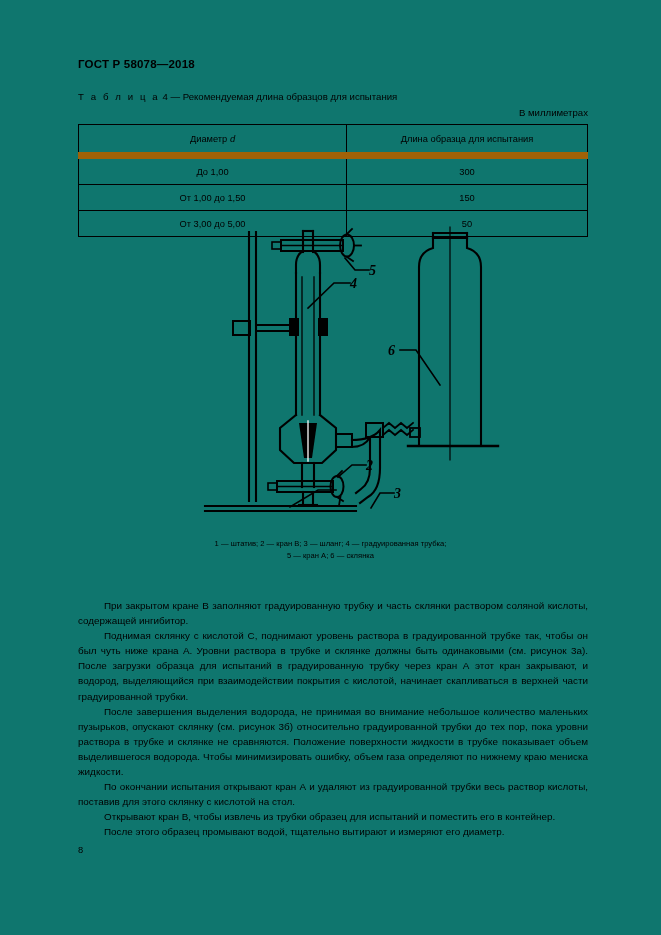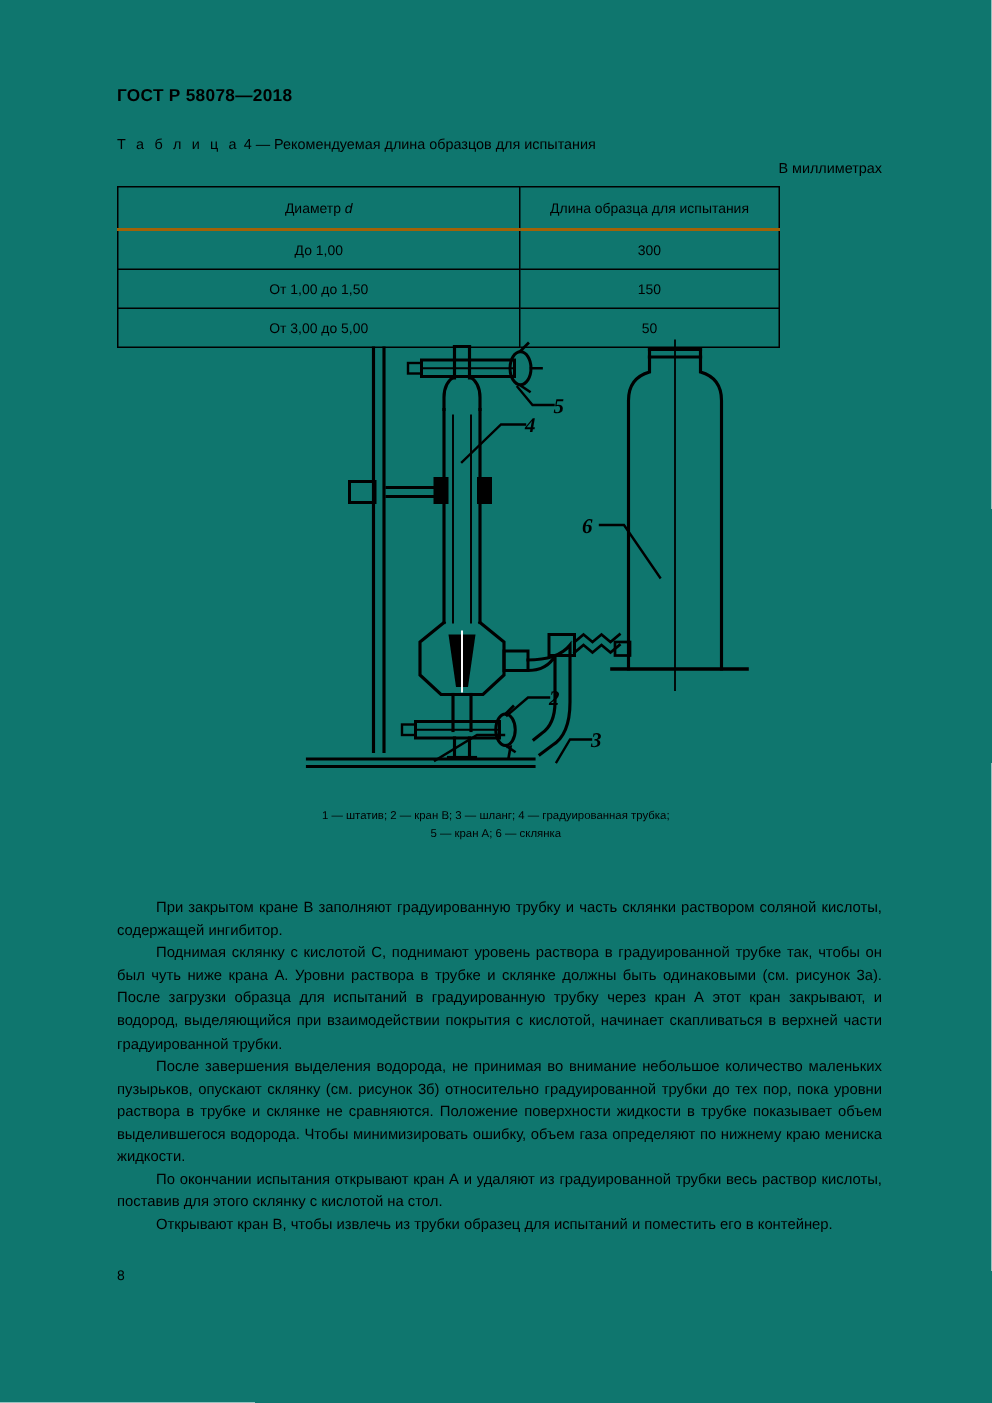--- a/index.html
+++ b/index.html
@@ -46,40 +46,40 @@
     top: 107px;
     font-size: 9.6px;
     padding-left: 36px;
   }
 
   
   .data-table {
     position: absolute;
     left: 78px;
     top: 124px;
-    width: 442px;
+    width: 510px;
     border-collapse: collapse;
     font-size: 9.3px;
   }
   .data-table th,
   .data-table td {
     border: 1px solid #000;
     text-align: center;
     padding: 4px 2px 4px 2px;
     font-weight: normal;
   }
   .data-table thead th {
     height: 19px;
     border-bottom: 1px solid #000;
   }
   .data-table thead tr {
     box-shadow: none;
   }
   .data-table tbody tr:first-child td {
-    border-top: 2px solid #a16207;
+    border-top: 7px solid #a16207;
   }
   .data-table th:first-child,
   .data-table td:first-child {
     width: 263px;
   }
   .data-table td {
     height: 17px;
   }
   .ital {
     font-style: italic;
@@ -327,17 +327,18 @@
     <div>5 — кран А; 6 — склянка</div>
   </div>
 
 
   <div class="body-text">
     <p>При закрытом кране В заполняют градуированную трубку и часть склянки раствором соляной кислоты, содержащей ингибитор.</p>
     <p>Поднимая склянку с кислотой С, поднимают уровень раствора в градуированной трубке так, чтобы он был чуть ниже крана А. Уровни раствора в трубке и склянке должны быть одинаковыми (см. рисунок 3а). После загрузки образца для испытаний в градуированную трубку через кран А этот кран закрывают, и водород, выделяющийся при взаимодействии покрытия с кислотой, начинает скапливаться в верхней части градуированной трубки.</p>
     <p>После завершения выделения водорода, не принимая во внимание небольшое количество маленьких пузырьков, опускают склянку (см. рисунок 3б) относительно градуированной трубки до тех пор, пока уровни раствора в трубке и склянке не сравняются. Положение поверхности жидкости в трубке показывает объем выделившегося водорода. Чтобы минимизировать ошибку, объем газа определяют по нижнему краю мениска жидкости.</p>
     <p>По окончании испытания открывают кран А и удаляют из градуированной трубки весь раствор кислоты, поставив для этого склянку с кислотой на стол.</p>
     <p class="no-just">Открывают кран В, чтобы извлечь из трубки образец для испытаний и поместить его в контейнер.</p>
+    <p class="no-just">После этого образец промывают водой, тщательно вытирают и измеряют его диаметр.</p>
   </div>
 
   <div class="pnum">8</div>
 
 </div>
 
 </body></html>

